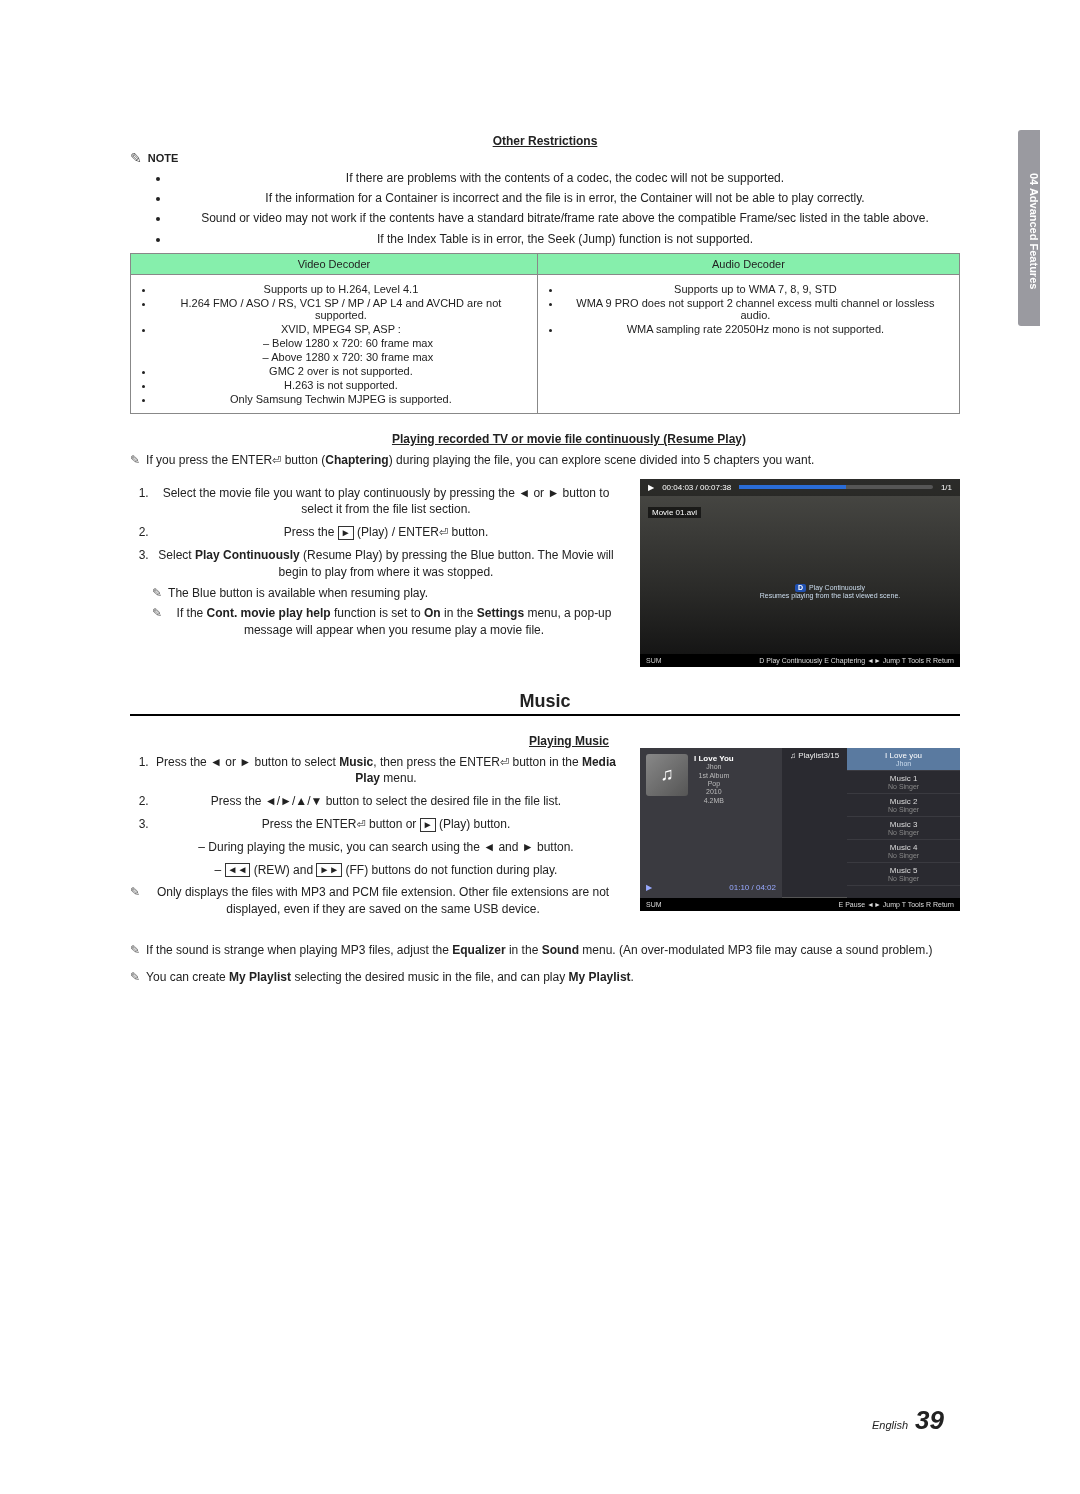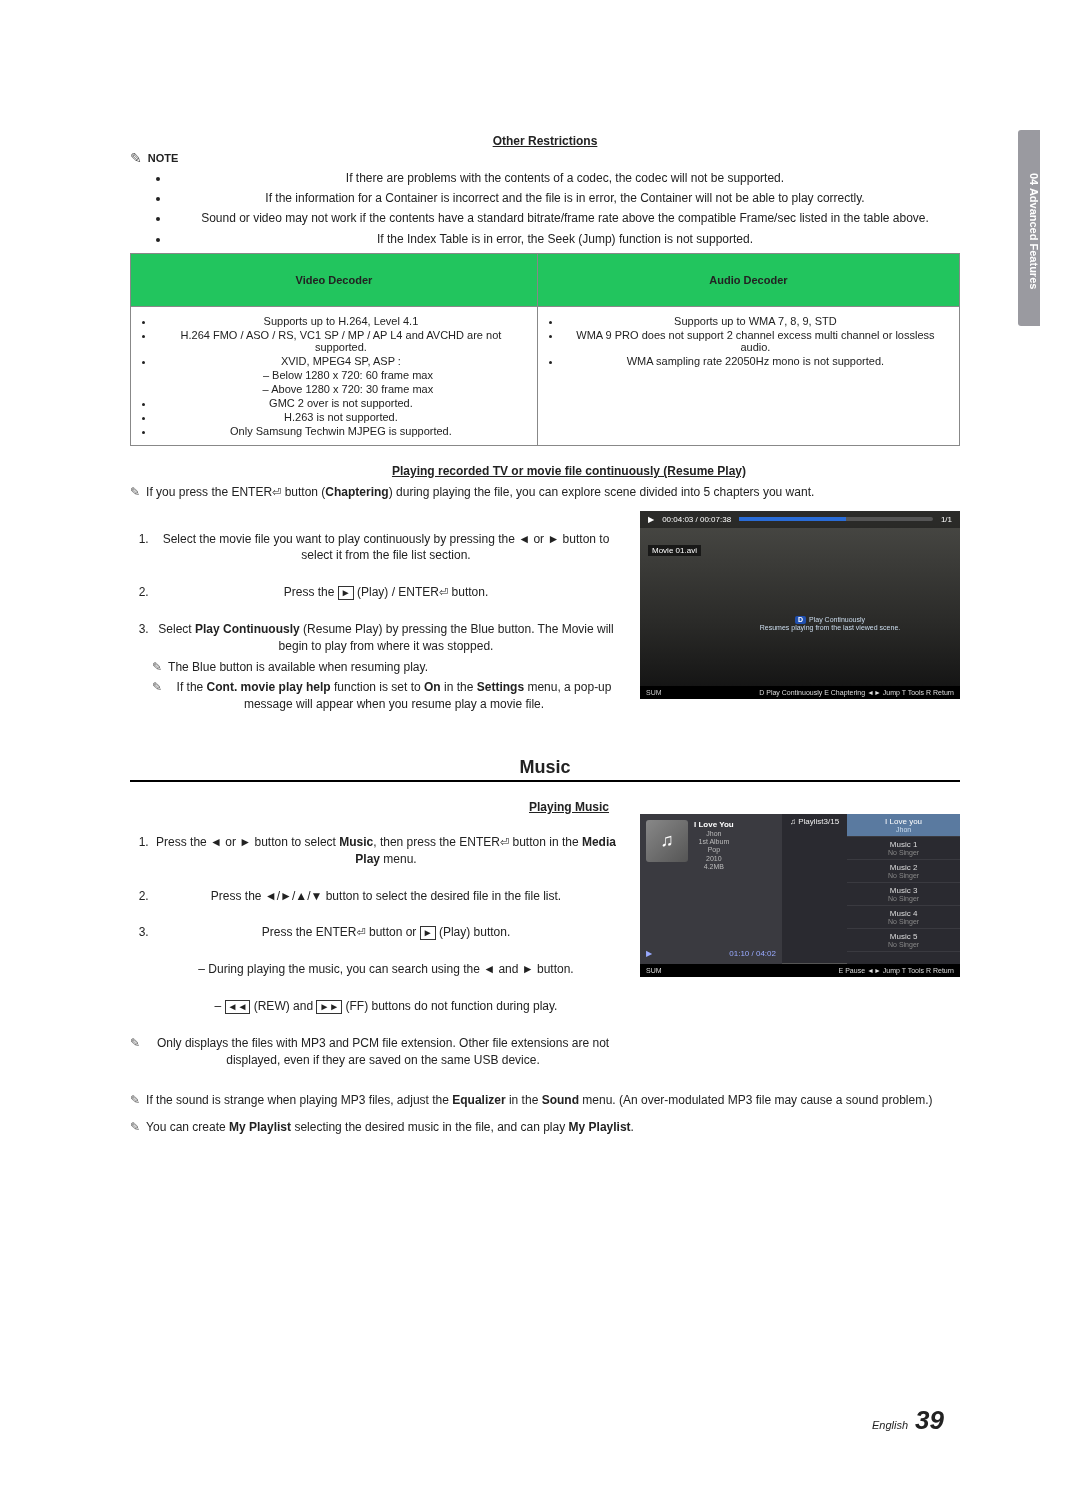--- a/index.html
+++ b/index.html
@@ -57,24 +57,24 @@
   }
   ul.bullets li { margin: 4px 0; line-height: 1.35; }
 
   table.codec {
     width: 100%;
     border-collapse: collapse;
     margin-top: 6px;
     font-size: 11px;
   }
   table.codec th {
-    background: #22c55e;
+    background: #86efac;
     border: 1px solid #888;
-    padding: 20px 8px;
-    font-weight: bold;
+    padding: 4px 8px;
+    font-weight: normal;
   }
   table.codec td {
     border: 1px solid #888;
     padding: 6px 10px;
     vertical-align: top;
   }
   .cell-list { margin: 0; padding-left: 14px; }
   .cell-list li { margin: 2px 0; }
   .cell-sub { margin: 2px 0 2px 14px; padding: 0; list-style: none; }
   .cell-sub li::before { content: "– "; }
@@ -97,21 +97,21 @@
 
   .two-col {
     display: flex;
     gap: 20px;
     align-items: flex-start;
   }
   .two-col .left { flex: 1; }
   .two-col .right { flex-shrink: 0; }
 
   ol.steps { margin: 0 0 0 4px; padding-left: 18px; }
-  ol.steps li { margin: 20px 0; line-height: 1.4; }
+  ol.steps li { margin: 6px 0; line-height: 1.4; }
   .sub-note { display: flex; gap: 6px; margin: 4px 0 0 0; line-height: 1.4; }
   .sub-note .icon { color: #555; flex-shrink: 0; }
 
   .screenshot-video {
     width: 320px;
     height: 188px;
     background: linear-gradient(180deg, #4a4a46 0%, #2a2a28 60%, #111 100%);
     position: relative;
     color: #fff;
     font-size: 8px;
@@ -128,21 +128,21 @@
     height: 4px;
     background: #555;
     position: relative;
     border-radius: 2px;
   }
   .sv-prog .fill {
     position: absolute; left: 0; top: 0; bottom: 0;
     width: 55%; background: #2a6cd6;
   }
   .sv-label {
-    position: absolute; left: 8px; top: 34px;
+    position: absolute; left: 8px; top: 28px;
     background: rgba(0,0,0,0.6);
     padding: 1px 4px;
     font-size: 8px;
   }
   .sv-tip {
     position: absolute;
     left: 110px; top: 105px;
     width: 160px;
     color: #cde;
     font-size: 7px;

